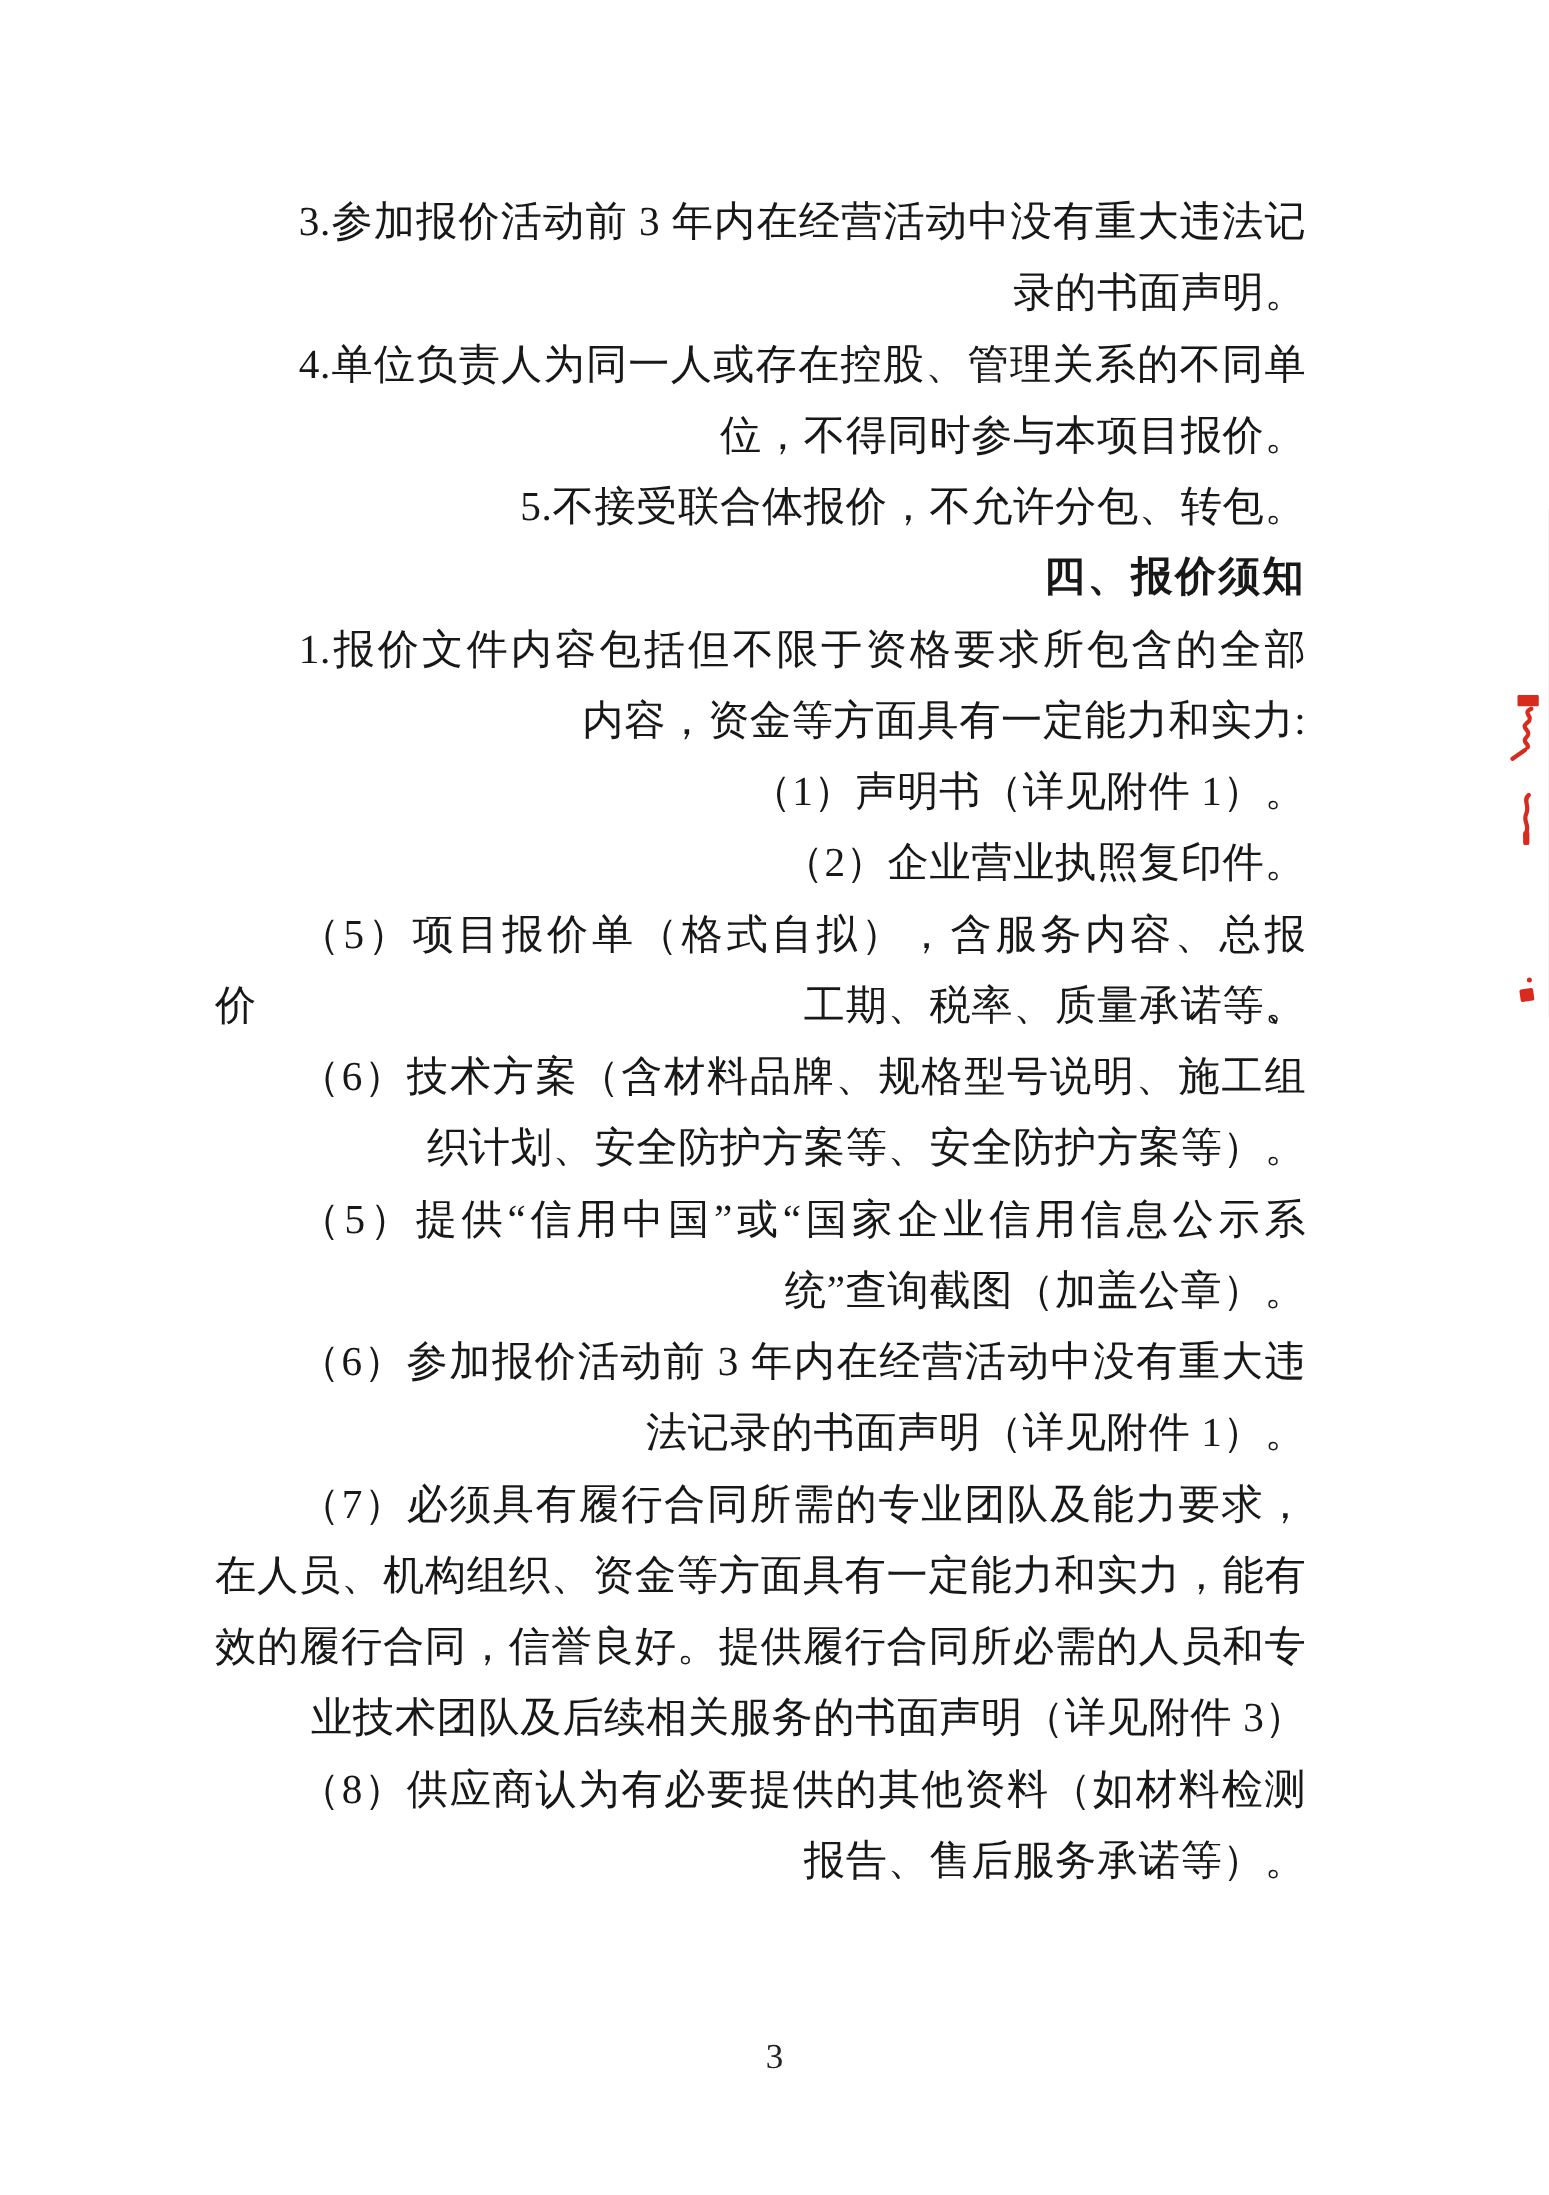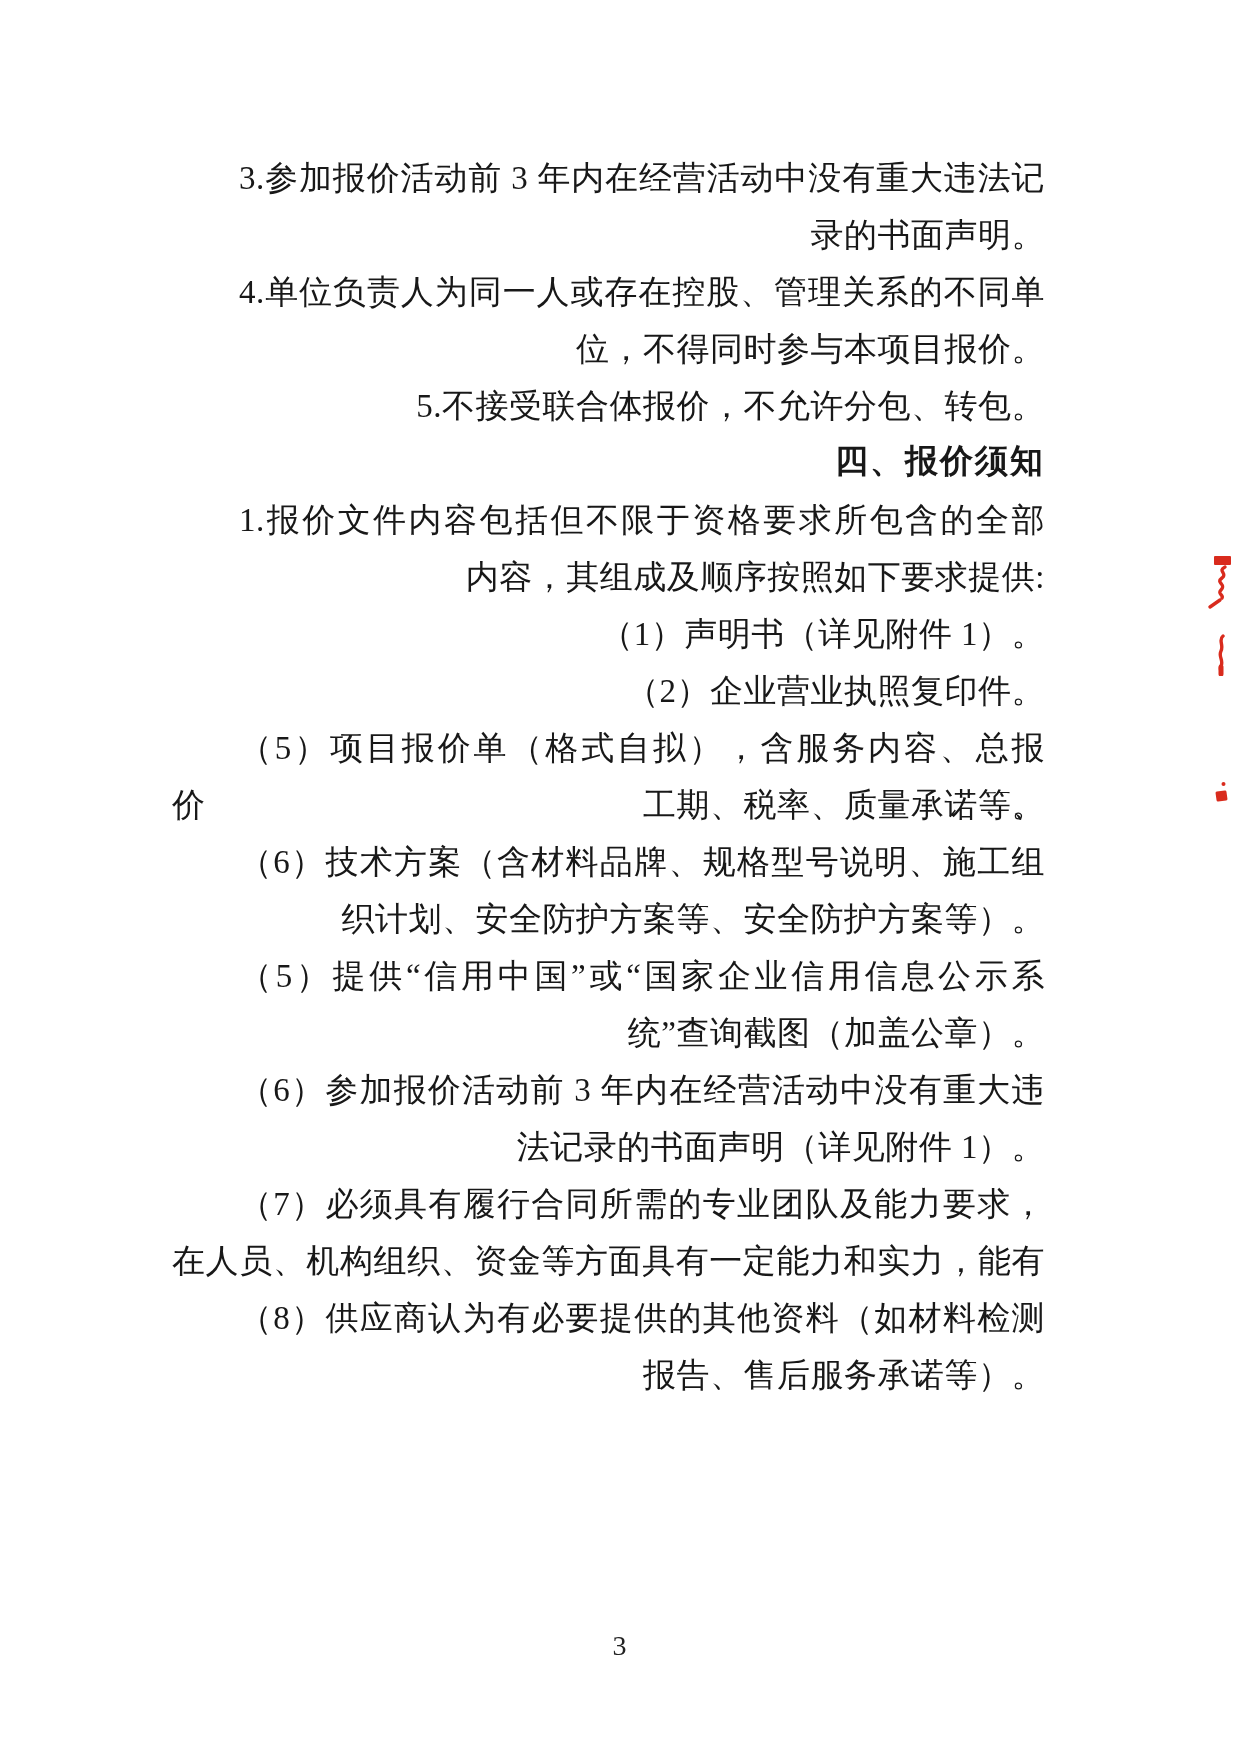--- a/index.html
+++ b/index.html
@@ -66,33 +66,35 @@
 <div class="page" style="color: rgb(24, 24, 24); background: rgb(255, 255, 255);">
 
   <div class="doc-body">
       <div class="line indent fill">3.参加报价活动前 3 年内在经营活动中没有重大违法记</div>
       <div class="line">录的书面声明。</div>
       <div class="line indent fill">4.单位负责人为同一人或存在控股、管理关系的不同单</div>
       <div class="line">位，不得同时参与本项目报价。</div>
       <div class="line indent">5.不接受联合体报价，不允许分包、转包。</div>
       <div class="line indent bold">四、报价须知</div>
       <div class="line indent fill">1.报价文件内容包括但不限于资格要求所包含的全部</div>
-      <div class="line">内容，其组成及顺序按照如下要求提供:</div>
+      <div class="line">内容，资金等方面具有一定能力和实力:</div>
       <div class="line indent">（1）声明书（详见附件 1）。</div>
       <div class="line indent">（2）企业营业执照复印件。</div>
       <div class="line indent fill">（5）项目报价单（格式自拟），含服务内容、总报价、</div>
       <div class="line">工期、税率、质量承诺等。</div>
       <div class="line indent fill">（6）技术方案（含材料品牌、规格型号说明、施工组</div>
       <div class="line">织计划、安全防护方案等、安全防护方案等）。</div>
       <div class="line indent fill">（5）提供“信用中国”或“国家企业信用信息公示系</div>
       <div class="line">统”查询截图（加盖公章）。</div>
       <div class="line indent fill">（6）参加报价活动前 3 年内在经营活动中没有重大违</div>
       <div class="line">法记录的书面声明（详见附件 1）。</div>
       <div class="line indent fill">（7）必须具有履行合同所需的专业团队及能力要求，</div>
       <div class="line fill">在人员、机构组织、资金等方面具有一定能力和实力，能有</div>
+      <div class="line fill">效的履行合同，信誉良好。提供履行合同所必需的人员和专</div>
+      <div class="line">业技术团队及后续相关服务的书面声明（详见附件 3）</div>
       <div class="line indent fill">（8）供应商认为有必要提供的其他资料（如材料检测</div>
       <div class="line">报告、售后服务承诺等）。</div>
     </div>
 
   <div class="red-mark" style="left: 1207px; top: 554px; color: rgb(217, 43, 29);">
     <svg width="26" height="58" viewBox="0 0 26 58" fill="none">
       <rect x="7" y="2" width="17" height="9" rx="1" fill="currentColor"></rect>
       <path d="M18 13 C 10 17, 21 19, 15 24 C 8 29, 20 30, 14 36 C 10 40, 17 41, 15 44" stroke="currentColor" stroke-width="3.4" stroke-linecap="round" fill="none"></path>
       <path d="M3 53 L 13 46" stroke="currentColor" stroke-width="3.4" stroke-linecap="round"></path>
     </svg>

